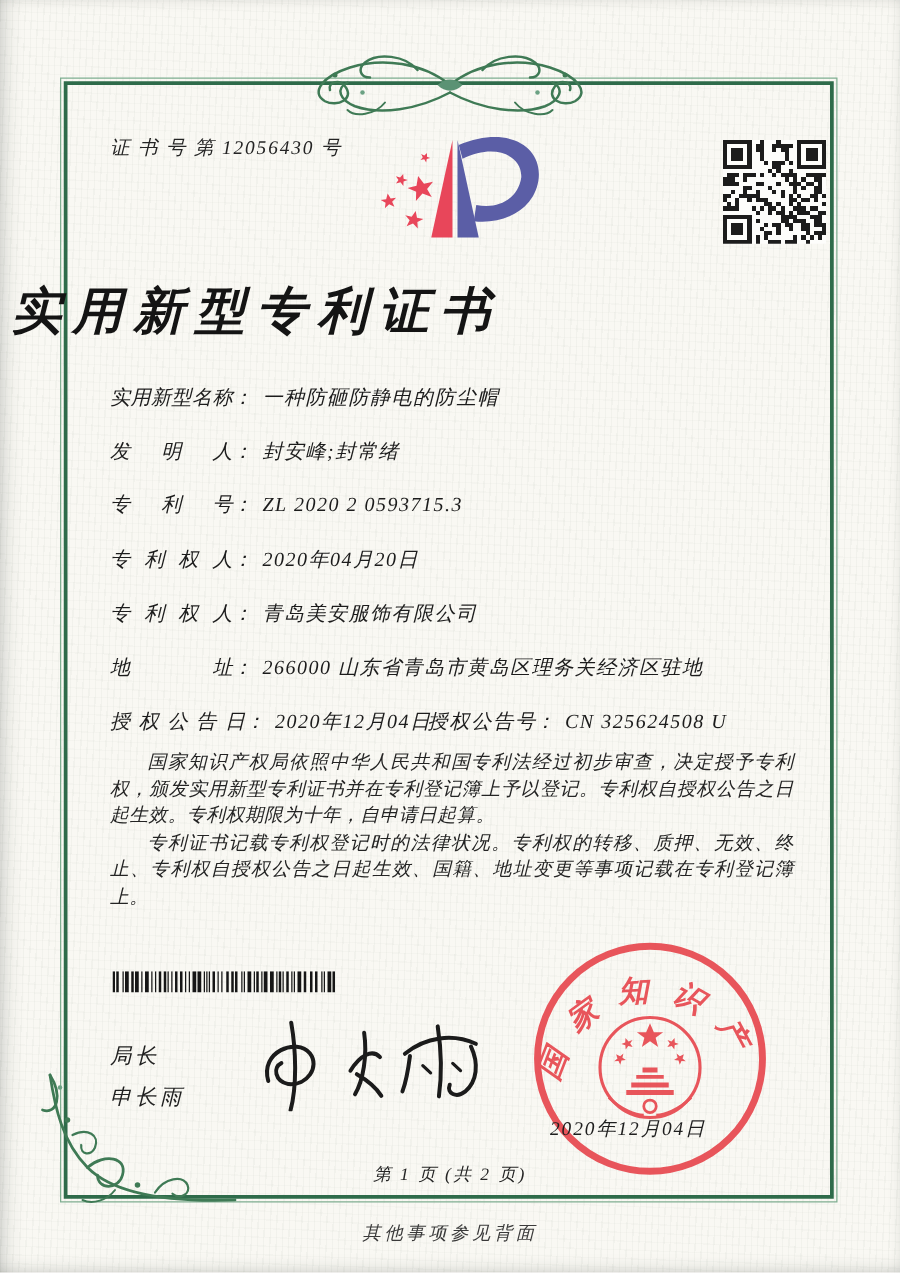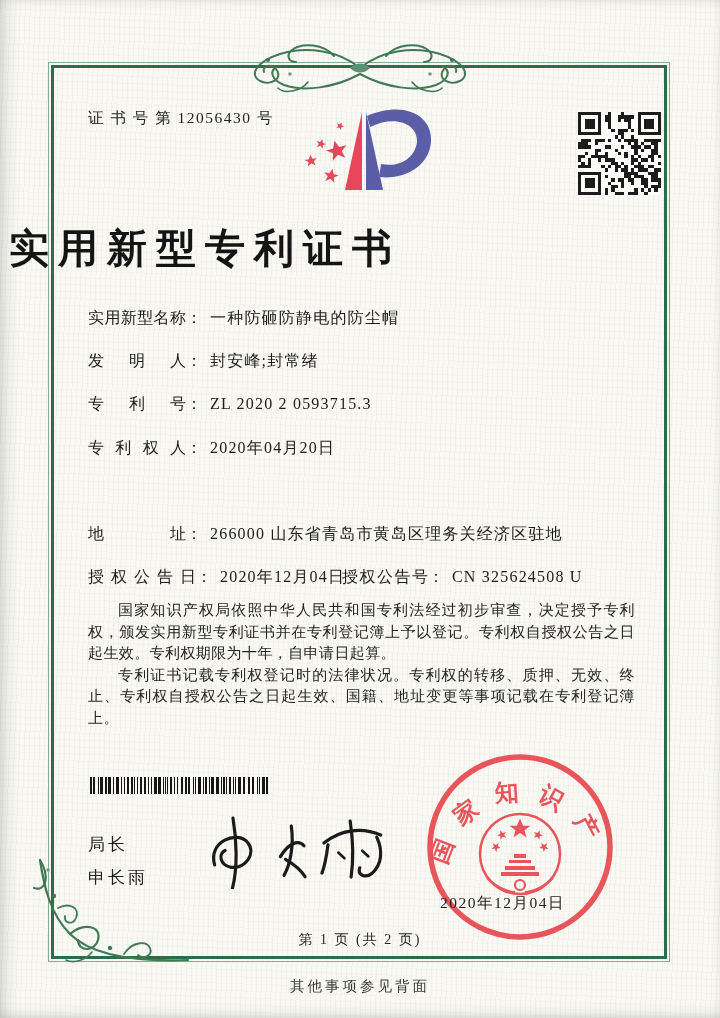--- a/index.html
+++ b/index.html
@@ -8,20 +8,21 @@
     background:
       repeating-linear-gradient(92deg, rgba(176,186,174,.10) 0 1px, rgba(0,0,0,0) 1px 5px),
       repeating-linear-gradient(2deg, rgba(190,196,186,.08) 0 1px, rgba(0,0,0,0) 1px 7px),
       #f9f8f3;
     box-shadow: inset 14px 0 20px -16px rgba(40,50,45,.35),
                 inset -8px 0 14px -12px rgba(40,50,45,.18),
                 inset 0 -12px 16px -14px rgba(40,50,45,.28),
                 inset 0 10px 14px -13px rgba(40,50,45,.15);
     font-family:"Liberation Serif","DejaVu Serif",serif;
     color:#1f1f1f;
+    font-style:italic;
   }
   .frame-outer{
     position:absolute;left:48px;top:62px;width:622px;height:900px;
     border:1px solid #7fae91;box-sizing:border-box;
   }
   .frame-inner{
     position:absolute;left:2px;top:2px;right:2px;bottom:2px;
     border:3px solid #2e6b4a;box-sizing:border-box;
   }
   .cert-number{position:absolute;left:88px;top:108px;font-size:15.5px;letter-spacing:1.5px;color:#242424;}
@@ -422,20 +423,23 @@
   </div>
   <div class="frow" style="top:351px">
     <span class="flabel">发明人</span><span class="colon">：</span><span class="fvalue">封安峰;封常绪</span>
   </div>
   <div class="frow" style="top:394px">
     <span class="flabel">专利号</span><span class="colon">：</span><span class="fvalue">ZL 2020 2 0593715.3</span>
   </div>
   <div class="frow" style="top:438px">
     <span class="flabel">专利权人</span><span class="colon">：</span><span class="fvalue">2020年04月20日</span>
   </div>
+  <div class="frow" style="top:481px">
+    <span class="flabel">专利权人</span><span class="colon">：</span><span class="fvalue">青岛美安服饰有限公司</span>
+  </div>
   <div class="frow" style="top:524px">
     <span class="flabel">地址</span><span class="colon">：</span><span class="fvalue">266000 山东省青岛市黄岛区理务关经济区驻地</span>
   </div>
 
   <div class="frow" style="top:567px">
     <span class="flabel w106">授权公告日</span><span class="colon">：</span><span class="fvalue">2020年12月04日</span>
     <span class="grant-pair2">
       <span class="flabel w84">授权公告号</span><span class="colon">：</span><span class="fvalue">CN 325624508 U</span>
     </span>
   </div>

